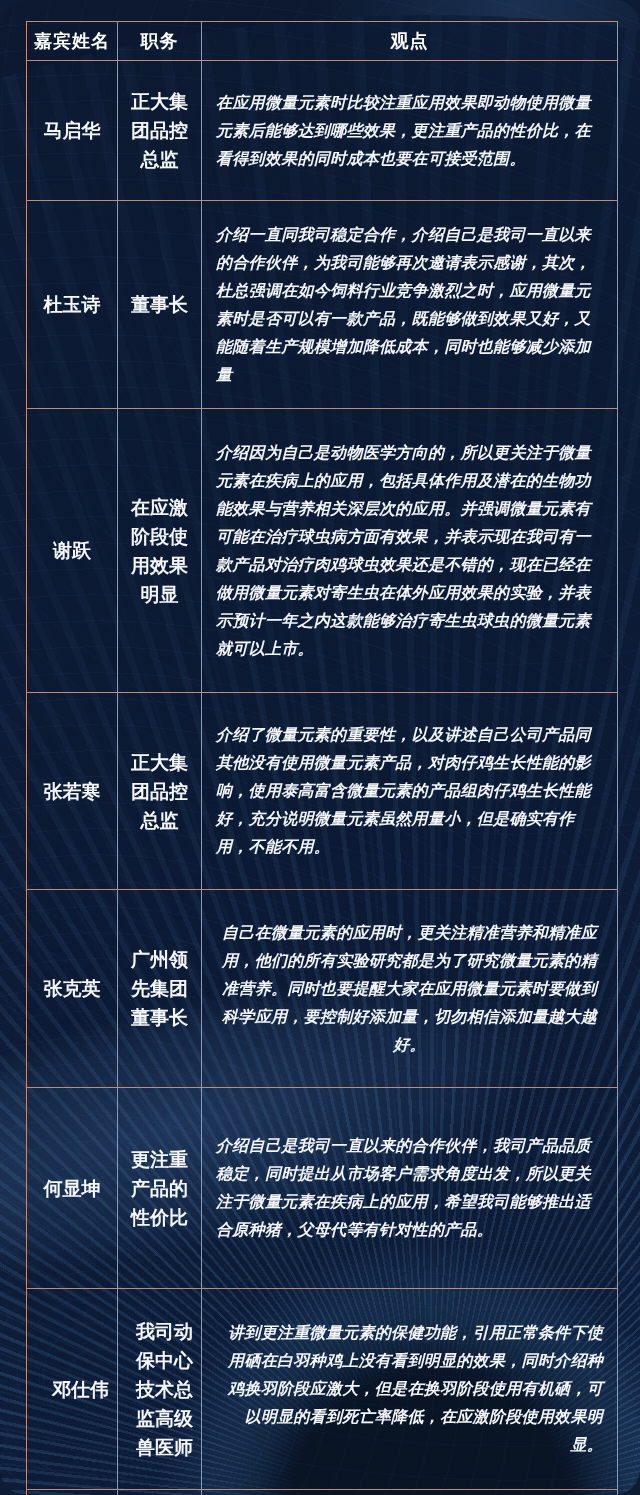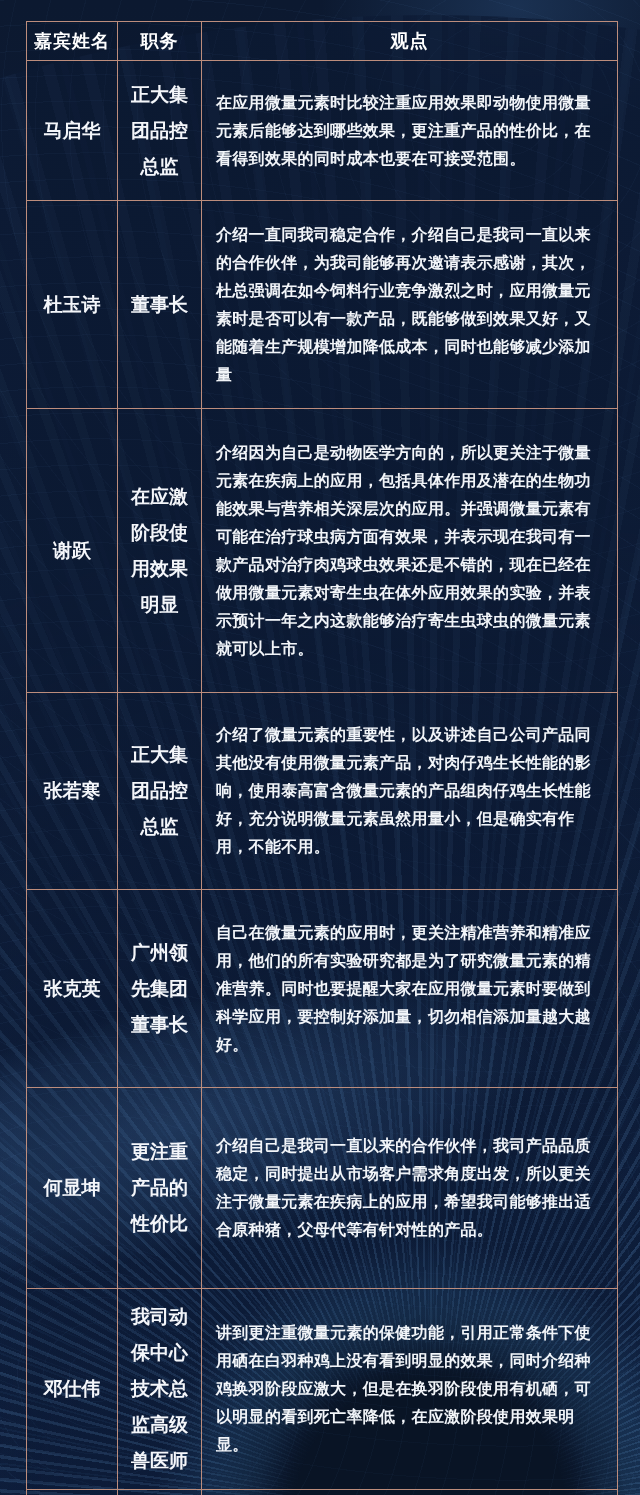--- a/index.html
+++ b/index.html
@@ -4,21 +4,21 @@
 <title></title>
 <style>
   html,body{margin:0;padding:0;}
   body{
     width:640px;height:1495px;
     background:#0d1b35;
     overflow:hidden;
     font-family:"Liberation Sans","DejaVu Sans",sans-serif;
     position:relative;
   }
-  .page{position:relative;width:640px;height:1495px;overflow:hidden;background:linear-gradient(180deg,#0c1930 0%,#0d1c37 40%,#0e1e3c 100%);}
+  .page{position:relative;width:640px;height:1495px;overflow:hidden;background:linear-gradient(180deg,#0c1930 0%,#0d1c37 40%,#0e1e3c 100%);border-radius:26px;}
   
   .bg{position:absolute;inset:0;overflow:hidden;}
   .iris{
     position:absolute;left:-1070px;top:15px;width:3000px;height:3000px;border-radius:50%;
     background:
       radial-gradient(circle, rgba(9,20,36,1) 0 6.4%, rgba(9,20,36,0.55) 7.6%, rgba(9,20,36,0) 10.5%),
       radial-gradient(circle, rgba(70,140,190,0) 6.8%, rgba(70,140,190,0.22) 8.2% 9.4%, rgba(70,140,190,0) 13%),
       radial-gradient(circle, rgba(13,27,53,0) 0 17%, rgba(13,27,53,0.45) 30%, rgba(13,27,53,0.78) 48% 100%),
       repeating-conic-gradient(rgba(112,168,222,0.17) 0deg 0.45deg, rgba(14,28,54,0.02) 0.45deg 1.5deg),
       repeating-conic-gradient(from 0.7deg, rgba(60,110,160,0.10) 0deg 0.25deg, rgba(14,28,54,0) 0.25deg 2.3deg);
@@ -49,33 +49,33 @@
   table.guests col.c3{width:416px;}
   table.guests th, table.guests td{
     border:1.5px solid #bd8d7c;
     background:rgba(10,22,44,0.18);
     vertical-align:middle;
   }
   table.guests th{
     height:36px;font-size:18px;font-weight:700;text-align:center;color:#ffffff;letter-spacing:1px;
   }
   td.name, td.title{
-    text-align:center;font-size:19px;font-weight:700;line-height:36px;padding:6px 8px;color:#f4f6fa;
+    text-align:center;font-size:19px;font-weight:700;line-height:29px;padding:6px 8px;color:#f4f6fa;
   }
   td.view{
     text-align:left;font-size:16px;font-weight:700;line-height:28px;letter-spacing:0.3px;
-    padding:12px 14px;color:#f2f5f9;
+    padding:12px 14px;color:#f2f5f9;font-style:italic;
   }
   tbody tr:nth-child(1) td{height:115px;}
   tbody tr:nth-child(2) td{height:183px;}
   tbody tr:nth-child(3) td{height:259px;}
   tbody tr:nth-child(4) td{height:172px;}
-  tbody tr:nth-child(5) td{height:173px;}
+  tbody tr:nth-child(5) td{height:173px;text-align:center;}
   tbody tr:nth-child(6) td{height:176px;}
-  tbody tr:nth-child(7) td{height:176px;}
+  tbody tr:nth-child(7) td{height:176px;text-align:right;}
   tbody tr:nth-child(8) td{height:146px;}
 </style>
 </head>
 <body>
 
 <div class="page">
 
   <div class="bg">
     <div class="topglow"></div>
     <div class="iris"></div>

